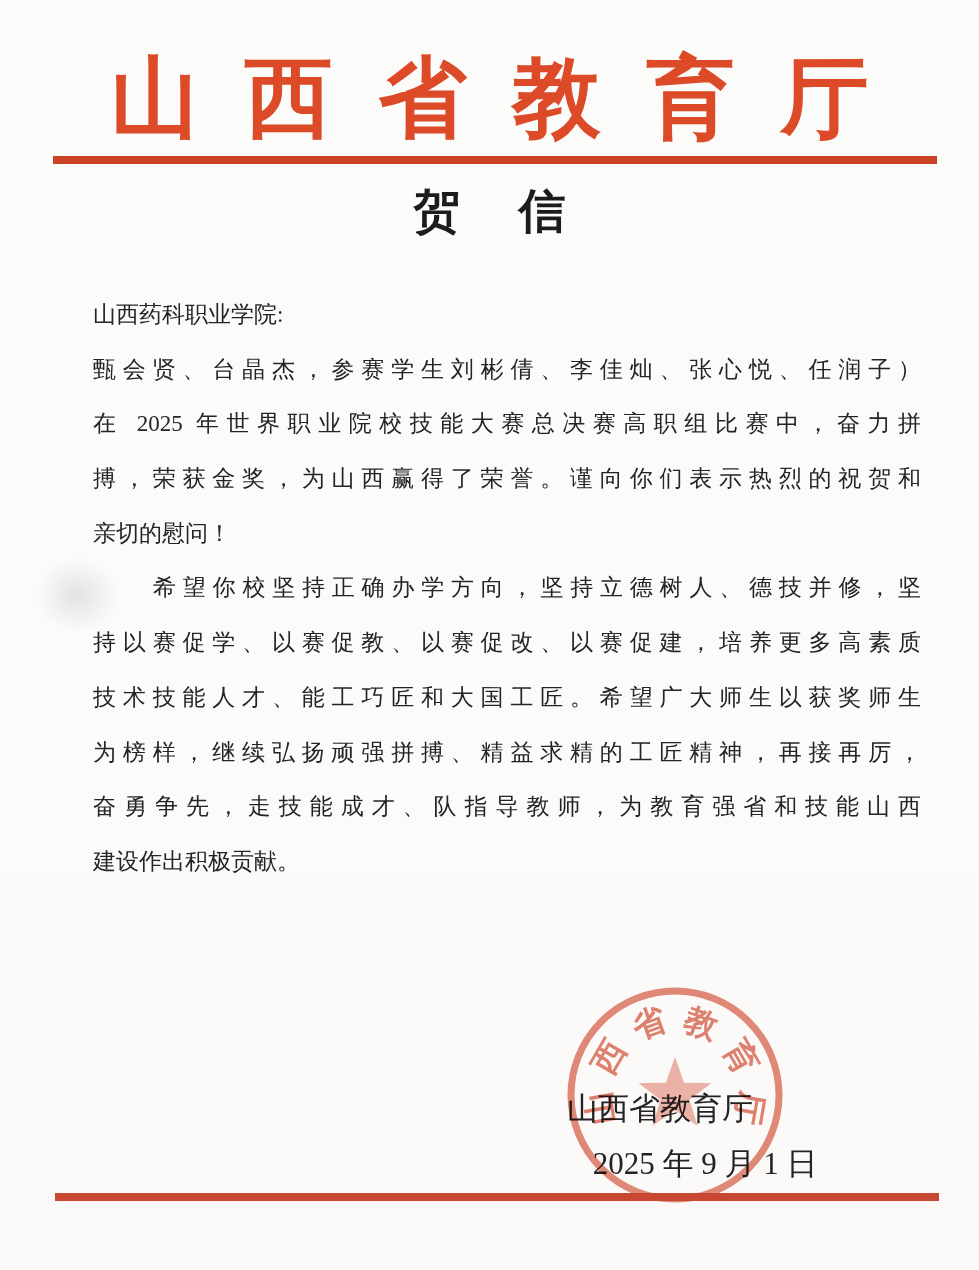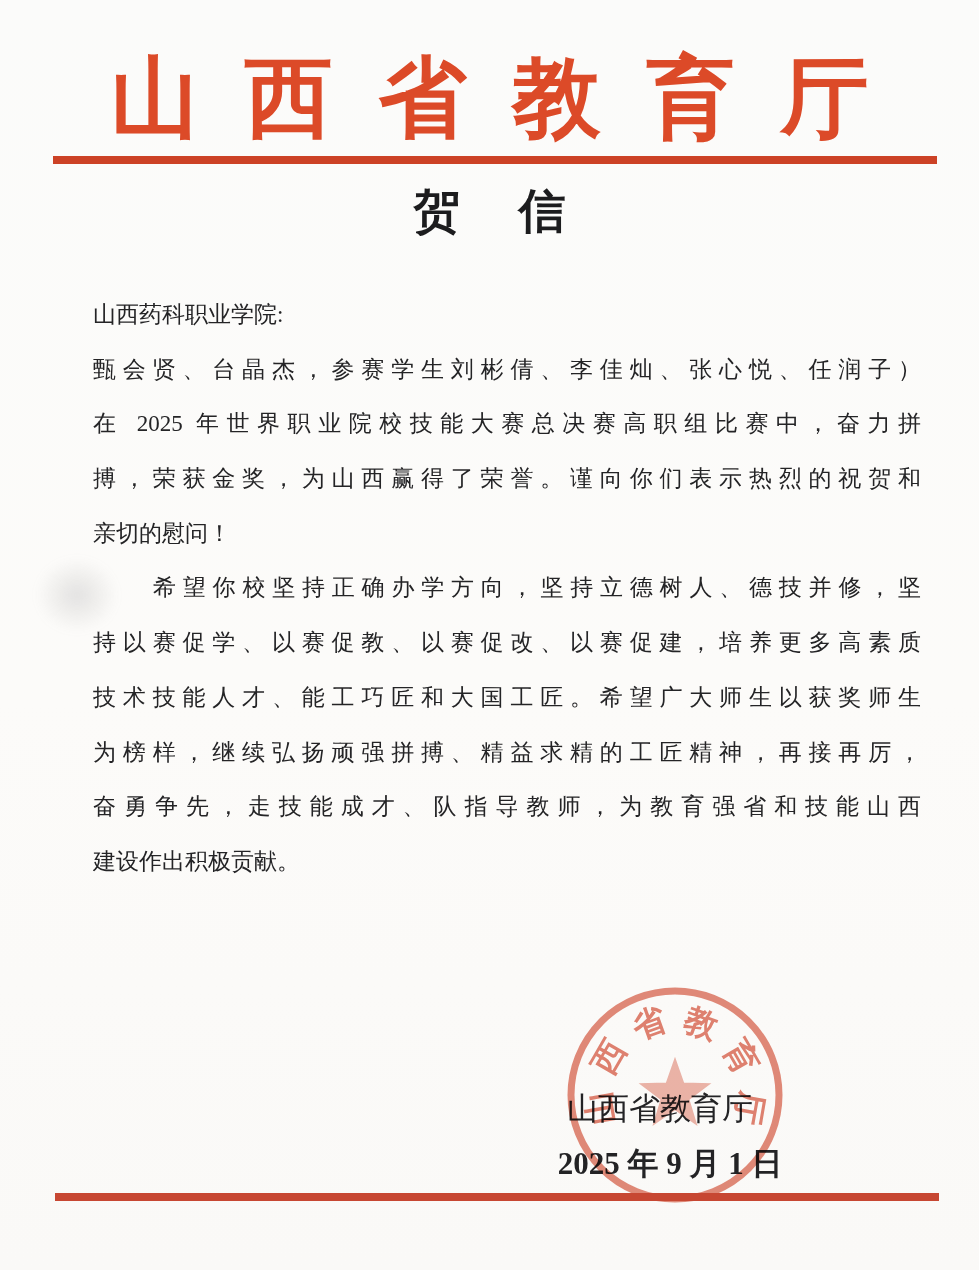--- a/index.html
+++ b/index.html
@@ -81,25 +81,24 @@
   
   .sig-name {
     position: absolute;
     top: 1088px; left: 500px; width: 320px;
     text-align: center;
     font-size: 31px;
     color: #232325;
   }
   .sig-date {
     position: absolute;
-    top: 1143px; left: 510px; width: 320px;
+    top: 1143px; left: 545px; width: 320px;
     text-align: center;
     font-size: 31px;
     color: #232325;
-    font-weight: bold;
   }
 
   
   .seal {
     position: absolute;
     left: 558px; top: 978px;
     width: 234px; height: 234px;
     mix-blend-mode: multiply;
     opacity: 0.88;
     pointer-events: none;

